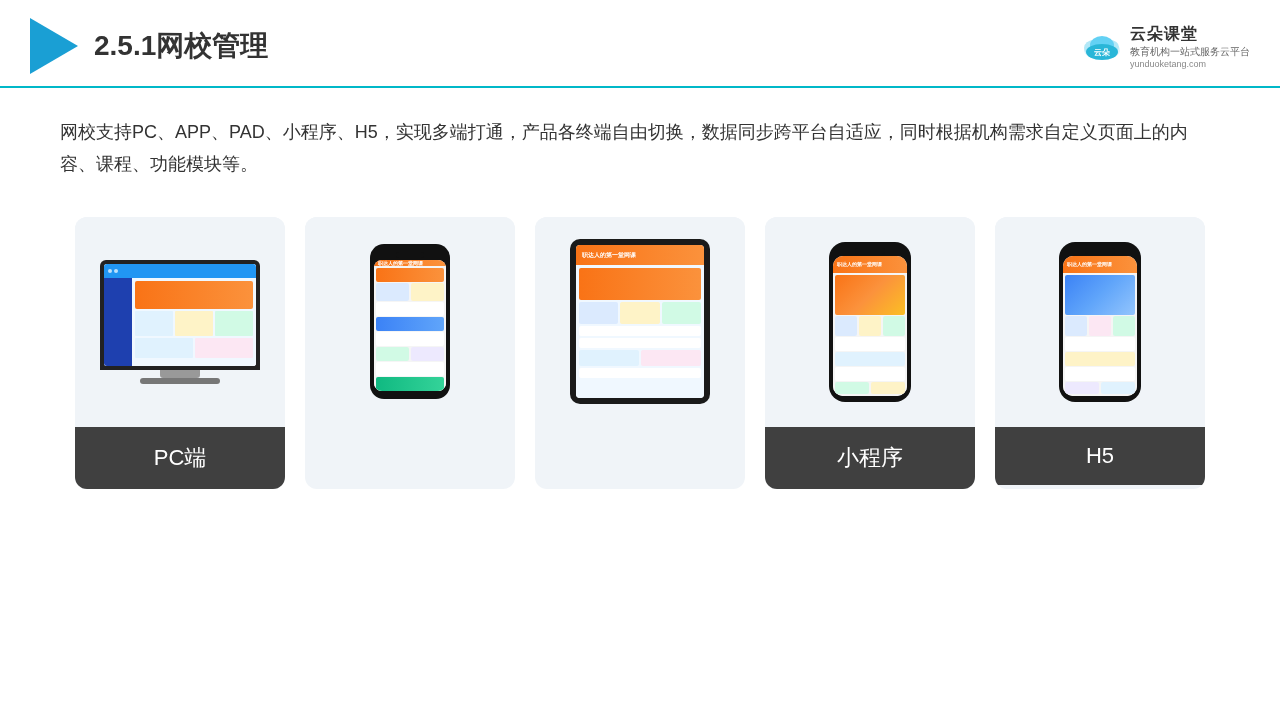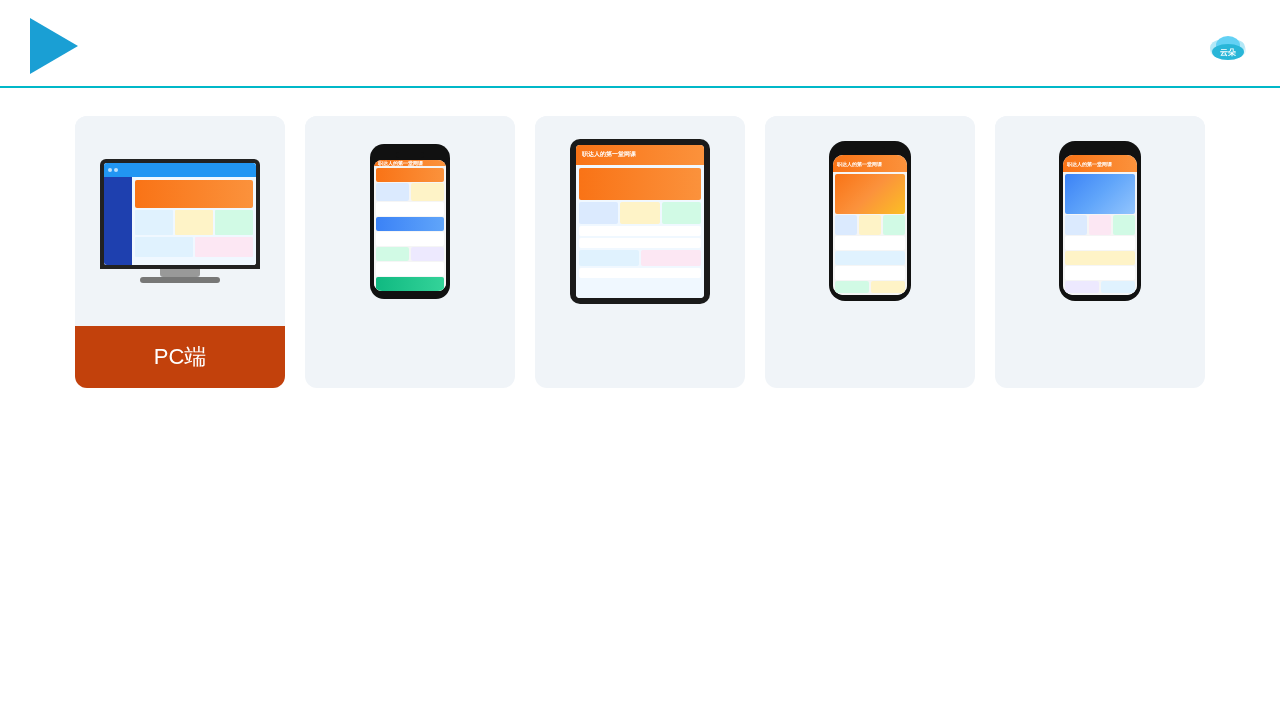--- a/index.html
+++ b/index.html
@@ -99,21 +99,21 @@
     }
     .card-image-area {
       height: 210px;
       display: flex;
       align-items: center;
       justify-content: center;
       padding: 16px;
       background: #f0f4f8;
     }
     .card-label {
-      background: #c2410c;
+      background: #404040;
       color: #fff;
       text-align: center;
       font-size: 22px;
       font-weight: 500;
       padding: 16px 0;
       border-radius: 0 0 0 0;
     }
 
     
     .pc-device {
@@ -404,37 +404,44 @@
     }
     .mini-row-sm-item:nth-child(2) { background: #fef3c7; }
     .mini-row-sm-item:nth-child(3) { background: #d1fae5; }
   </style>
 </head>
 <body>
 
 <div class="header">
   <div class="header-left">
     <div class="logo-triangle"></div>
+    <h1 class="page-title">2.5.1网校管理</h1>
   </div>
   <div class="header-right">
     <div class="brand-logo">
 
       <svg class="cloud-icon" viewBox="0 0 44 32" fill="none">
         <ellipse cx="22" cy="20" rx="18" ry="10" fill="#e0f4fb"></ellipse>
         <ellipse cx="14" cy="18" rx="10" ry="8" fill="#b3e8f7"></ellipse>
         <ellipse cx="30" cy="17" rx="9" ry="7" fill="#b3e8f7"></ellipse>
         <ellipse cx="22" cy="15" rx="12" ry="9" fill="#63d1f4"></ellipse>
         <ellipse cx="22" cy="22" rx="16" ry="8" fill="#29b6d8"></ellipse>
         <text x="22" y="25" text-anchor="middle" fill="white" font-size="8" font-weight="bold" font-family="sans-serif">云朵</text>
       </svg>
+      <div class="brand-text">
+        <span class="brand-name">云朵课堂</span>
+        <span class="brand-sub">教育机构一站式服务云平台</span>
+        <span class="brand-domain">yunduoketang.com</span>
+      </div>
     </div>
   </div>
 </div>
 
 <div class="content">
+  <p class="description">网校支持PC、APP、PAD、小程序、H5，实现多端打通，产品各终端自由切换，数据同步跨平台自适应，同时根据机构需求自定义页面上的内容、课程、功能模块等。</p>
 
   <div class="cards-container">
 
     <div class="card">
       <div class="card-image-area">
         <div class="pc-device">
           <div class="pc-monitor">
             <div class="pc-screen">
               <div class="pc-screen-content">
                 <div class="pc-screen-bar">
@@ -547,20 +554,21 @@
                 <div class="mini-row"></div>
                 <div style="display:flex;gap:2px">
                   <div style="flex:1;height:12px;background:#d1fae5;border-radius:2px"></div>
                   <div style="flex:1;height:12px;background:#fef3c7;border-radius:2px"></div>
                 </div>
               </div>
             </div>
           </div>
         </div>
       </div>
+      <div class="card-label">小程序</div>
     </div>
 
     <div class="card">
       <div class="card-image-area">
         <div class="phone-device">
           <div class="mini-phone-body">
             <div class="mini-notch"></div>
             <div class="mini-screen">
               <div class="mini-screen-header">
                 <div class="mini-screen-header-text">职达人的第一堂网课</div>
@@ -577,16 +585,17 @@
                 <div class="mini-row"></div>
                 <div style="display:flex;gap:2px">
                   <div style="flex:1;height:12px;background:#ede9fe;border-radius:2px"></div>
                   <div style="flex:1;height:12px;background:#e0f2fe;border-radius:2px"></div>
                 </div>
               </div>
             </div>
           </div>
         </div>
       </div>
+      <div class="card-label">H5</div>
     </div>
 
   </div>
 </div>
 
 </body></html>

